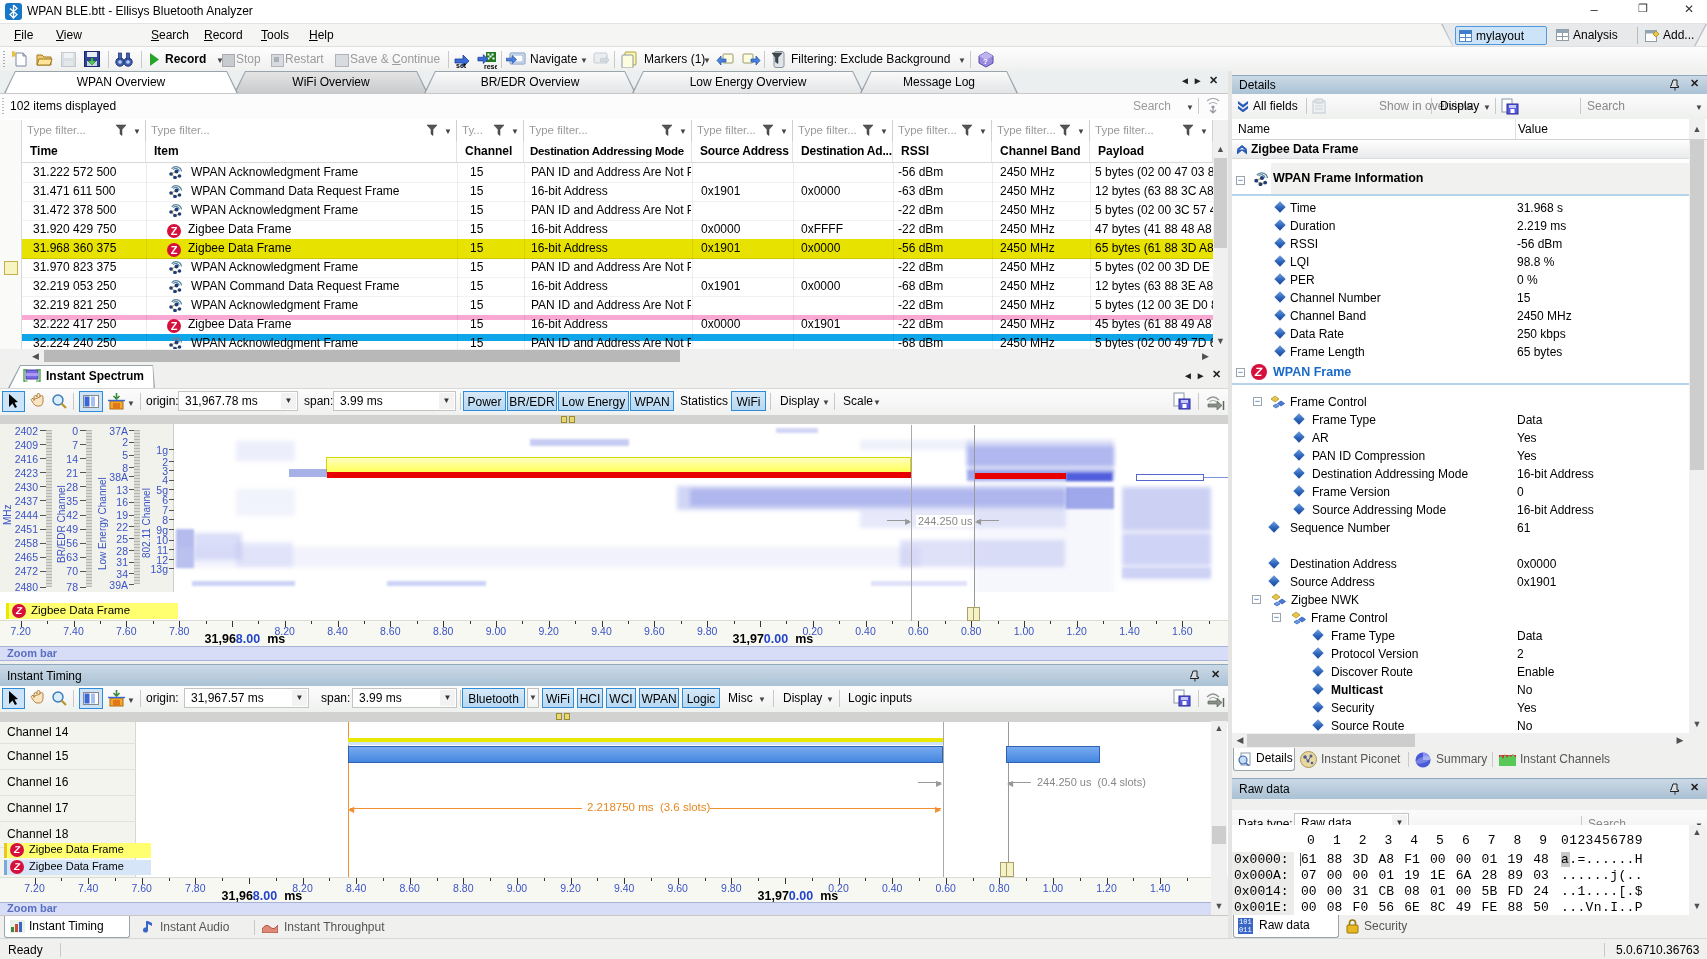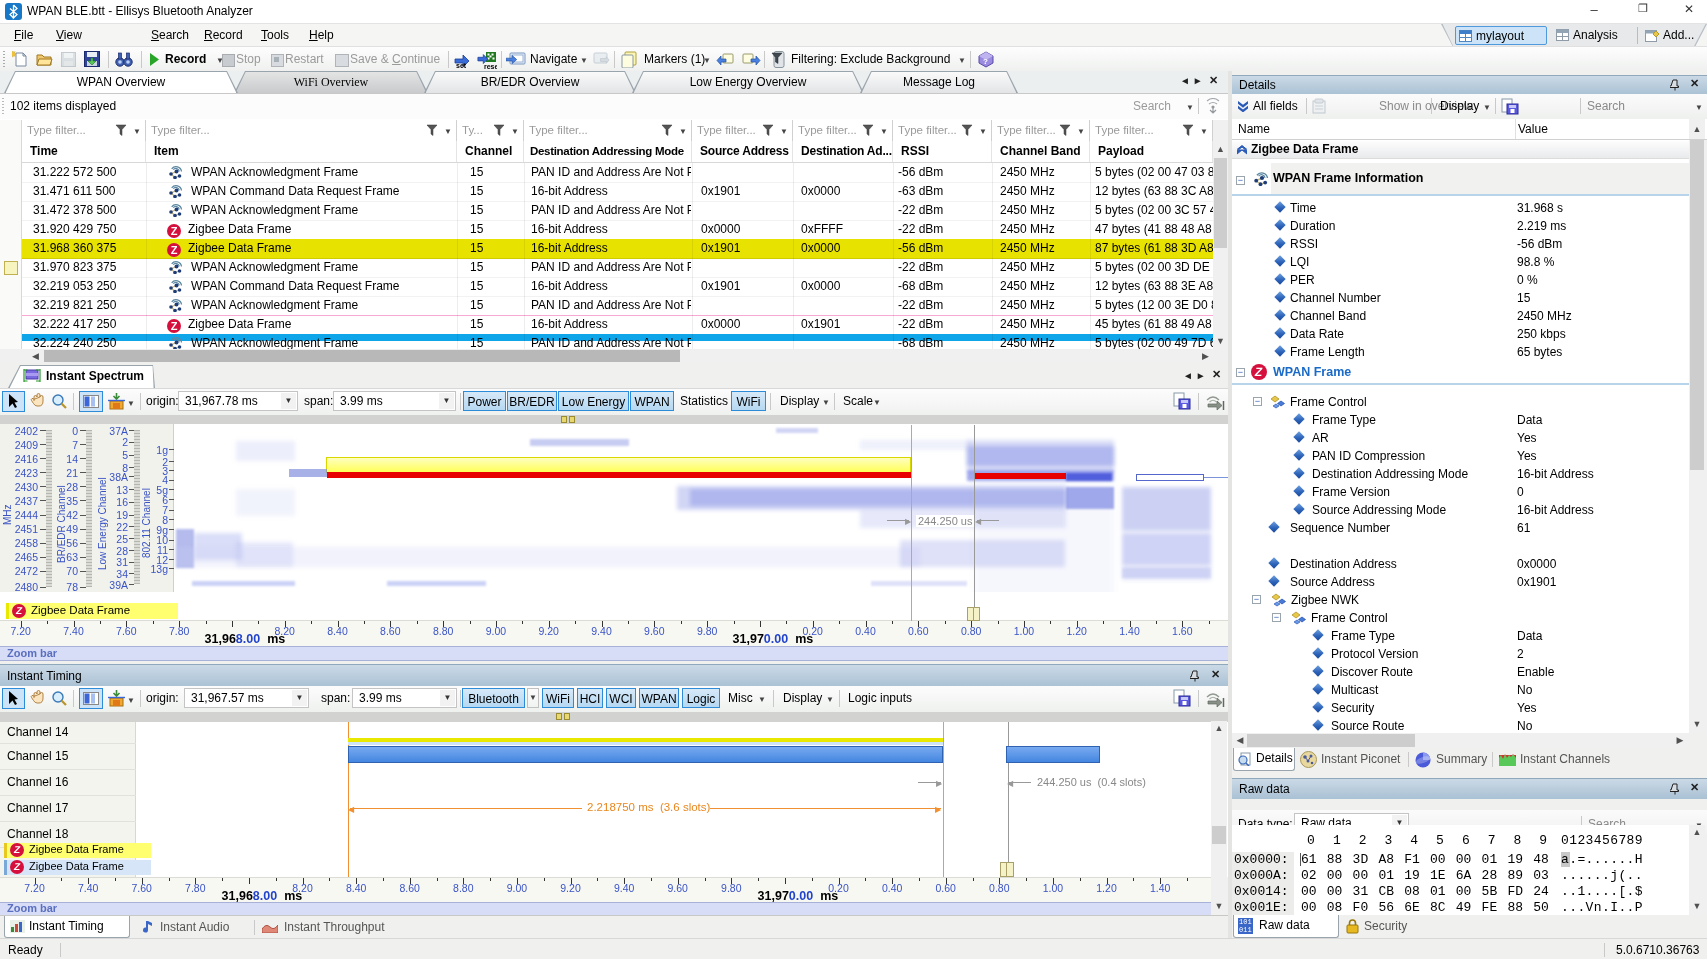--- a/index.html
+++ b/index.html
@@ -200,21 +200,21 @@
     .dtab{position:absolute;top:0;height:22px;
       clip-path:polygon(0 100%,11px 0,calc(100% - 11px) 0,100% 100%);
       background:#9aa4ac;}
     .dtab .tfill{position:absolute;left:1.6px;right:1.6px;top:1px;bottom:0;
       clip-path:polygon(0 100%,10px 0,calc(100% - 10px) 0,100% 100%);
       background:linear-gradient(#fafafa,#e2e4e6);text-align:center;line-height:21px;font-size:12px;}
   </style>
   <div class="dtab" style="left:4px;width:234px;z-index:5;">
       <div class="tfill" style="background:#fff;">WPAN Overview</div>
     </div>
-  <div class="dtab" style="left:234px;width:194px;font-family:Liberation Serif, serif;">
+  <div class="dtab" style="left:234px;width:194px;">
       <div class="tfill" style="background:linear-gradient(#e4e4e4,#c8cacc);">WiFi Overview</div>
     </div>
   <div class="dtab" style="left:424px;width:212px;">
       <div class="tfill">BR/EDR Overview</div>
     </div>
   <div class="dtab" style="left:632px;width:232px;">
       <div class="tfill">Low Energy Overview</div>
     </div>
   <div class="dtab" style="left:860px;width:158px;">
       <div class="tfill">Message Log</div>
@@ -417,21 +417,21 @@
       </div>
       <div class="abs" style="left:0;top:76px;width:1213px;height:19px;background:#e8e200;border-bottom:1px solid #d0ca00;">
         <div class="gcell" style="left:33px;">31.968 360 375</div>
         <div class="gcell" style="left:167px;"><span style="display:inline-block;width:14px;height:14px;border-radius:50%;background:#d6103c;color:#fff;font-weight:bold;font-size:11px;text-align:center;line-height:14px;vertical-align:-2px;">Z</span><span style="margin-left:7px;">Zigbee Data Frame</span></div>
         <div class="gcell" style="left:470px;">15</div>
         <div class="gcell" style="left:531px;width:160px;">16-bit Address</div>
         <div class="gcell" style="left:701px;">0x1901</div>
         <div class="gcell" style="left:801px;">0x0000</div>
         <div class="gcell" style="left:898px;">-56 dBm</div>
         <div class="gcell" style="left:1000px;">2450 MHz</div>
-        <div class="gcell" style="left:1095px;width:118px;">87 bytes (61 88 3D A8</div>
+        <div class="gcell" style="left:1095px;width:118px;">65 bytes (61 88 3D A8</div>
       </div>
       <div class="abs" style="left:0;top:95px;width:1213px;height:19px;border-bottom:1px solid #f2f2f2;">
         <div class="gcell" style="left:33px;">31.970 823 375</div>
         <div class="gcell" style="left:167px;"><svg width="17" height="16" style="vertical-align:-3px">
             <g fill="none" stroke="#5b87a0">
               <path d="M14.5 8.5 a5.5 5.5 0 0 0 -9.8 -2.6" stroke-width="1.3"></path>
               <path d="M12.3 8.3 a3.4 3.4 0 0 0 -6 -1.6" stroke-width="1.2"></path>
             </g>
             <g stroke="#c8b87a" stroke-width="1.3" fill="none">
               <path d="M9.5 8.5 L4 11 L8 14.5 L12.5 13"></path>
@@ -465,21 +465,21 @@
             <circle cx="12.5" cy="13" r="1.8" fill="#1e3c78"></circle>
           </svg><span style="margin-left:7px;">WPAN Command Data Request Frame</span></div>
         <div class="gcell" style="left:470px;">15</div>
         <div class="gcell" style="left:531px;width:160px;">16-bit Address</div>
         <div class="gcell" style="left:701px;">0x1901</div>
         <div class="gcell" style="left:801px;">0x0000</div>
         <div class="gcell" style="left:898px;">-68 dBm</div>
         <div class="gcell" style="left:1000px;">2450 MHz</div>
         <div class="gcell" style="left:1095px;width:118px;">12 bytes (63 88 3E A8</div>
       </div>
-      <div class="abs" style="left:0;top:133px;width:1213px;height:19px;border-bottom:1px solid #f9a8d4;">
+      <div class="abs" style="left:0;top:133px;width:1213px;height:19px;border-bottom:5px solid #f9a8d4;">
         <div class="gcell" style="left:33px;">32.219 821 250</div>
         <div class="gcell" style="left:167px;"><svg width="17" height="16" style="vertical-align:-3px">
             <g fill="none" stroke="#5b87a0">
               <path d="M14.5 8.5 a5.5 5.5 0 0 0 -9.8 -2.6" stroke-width="1.3"></path>
               <path d="M12.3 8.3 a3.4 3.4 0 0 0 -6 -1.6" stroke-width="1.2"></path>
             </g>
             <g stroke="#c8b87a" stroke-width="1.3" fill="none">
               <path d="M9.5 8.5 L4 11 L8 14.5 L12.5 13"></path>
             </g>
             <circle cx="9.5" cy="8.5" r="2" fill="#1e3c78"></circle>
@@ -1289,21 +1289,21 @@
         <span class="abs" style="left:99px;">Protocol Version</span>
         <span class="dval">2</span>
       </div>
       <div class="drow" style="top:523px;">
         <span class="diamond" style="left:82px;"></span>
         <span class="abs" style="left:99px;">Discover Route</span>
         <span class="dval">Enable</span>
       </div>
       <div class="drow" style="top:541px;">
         <span class="diamond" style="left:82px;"></span>
-        <span class="abs" style="left:99px;">Multicast</span>
+        <span class="abs" style="left:99px;font-weight:bold;">Multicast</span>
         <span class="dval">No</span>
       </div>
       <div class="drow" style="top:559px;">
         <span class="diamond" style="left:82px;"></span>
         <span class="abs" style="left:99px;">Security</span>
         <span class="dval">Yes</span>
       </div>
       <div class="drow" style="top:577px;">
         <span class="diamond" style="left:82px;"></span>
         <span class="abs" style="left:99px;">Source Route</span>
@@ -1395,21 +1395,21 @@
       <div class="abs" style="left:337.2px;top:27px;width:9px;">.</div>
       <div class="abs" style="left:345.4px;top:27px;width:9px;">=</div>
       <div class="abs" style="left:353.6px;top:27px;width:9px;">.</div>
       <div class="abs" style="left:361.8px;top:27px;width:9px;">.</div>
       <div class="abs" style="left:370px;top:27px;width:9px;">.</div>
       <div class="abs" style="left:378.2px;top:27px;width:9px;">.</div>
       <div class="abs" style="left:386.4px;top:27px;width:9px;">.</div>
       <div class="abs" style="left:394.6px;top:27px;width:9px;">.</div>
       <div class="abs" style="left:402.8px;top:27px;width:9px;">H</div>
       <div class="abs" style="left:0;top:43px;width:60px;height:16px;background:#ececea;padding-left:2px;">0x000A:</div>
-      <div class="abs" style="left:69px;top:43px;">02</div>
+      <div class="abs" style="left:69px;top:43px;">07</div>
       <div class="abs" style="left:94.8px;top:43px;">00</div>
       <div class="abs" style="left:120.6px;top:43px;">00</div>
       <div class="abs" style="left:146.4px;top:43px;">01</div>
       <div class="abs" style="left:172.2px;top:43px;">19</div>
       <div class="abs" style="left:198px;top:43px;">1E</div>
       <div class="abs" style="left:223.8px;top:43px;">6A</div>
       <div class="abs" style="left:249.6px;top:43px;">28</div>
       <div class="abs" style="left:275.4px;top:43px;">89</div>
       <div class="abs" style="left:301.20000000000005px;top:43px;">03</div>
       <div class="abs" style="left:329px;top:43px;width:9px;">.</div>

